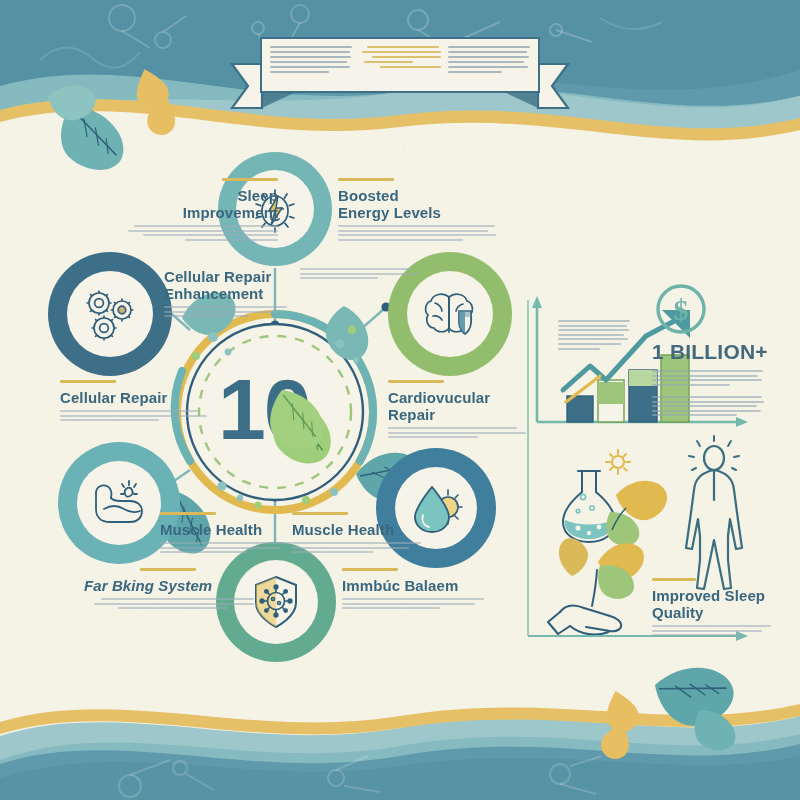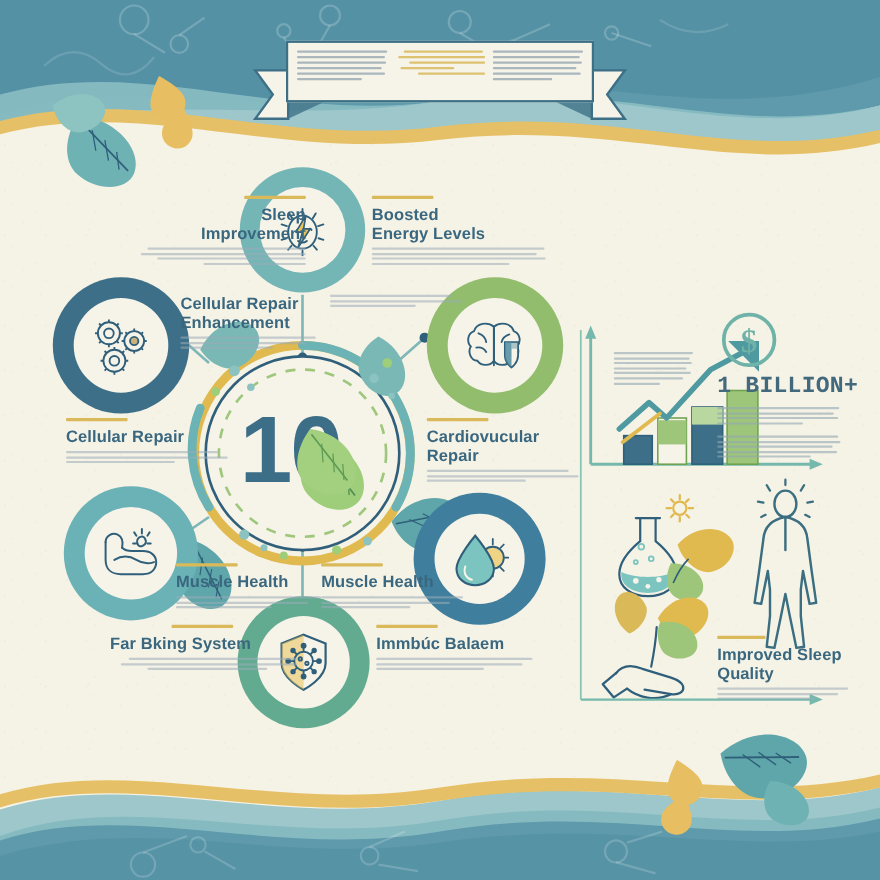--- a/index.html
+++ b/index.html
@@ -404,21 +404,21 @@
   <div class="tblock" style="left:160px;top:512px;">
     <div class="rule"></div>
     <div class="ttitle"><span>Muscle Health</span></div>
     <div class="tlines">
       <div class="tl" style="width:88%"></div>
         <div class="tl" style="width:80%"></div>
       <div class="tl" style="width:58%"></div>
     </div>
   </div>
 
-  <div class="tblock" style="left:100px;top:568px;width:170px;">
+  <div class="tblock" style="left:84px;top:568px;width:170px;font-style:italic;">
     <div class="rule" style="margin-left:56px"></div>
     <div class="ttitle"><span>Far Bking System</span></div>
     <div class="tlines">
       <div class="tl" style="width:90%;margin-left:10%"></div>
       <div class="tl" style="width:94%;margin-left:6%"></div>
       <div class="tl" style="width:64%;margin-left:20%"></div>
     </div>
   </div>
 
   <div class="tblock" style="left:338px;top:178px;width:160px;">
@@ -510,21 +510,21 @@
     <div class="tl" style="width:97%"></div>
       <div class="tl" style="width:88%"></div>
     <div class="tl" style="width:58%"></div>
   </div>
 
   <svg class="abs" width="800" height="800" viewBox="0 0 800 800">
     <circle cx="681" cy="309" r="23" fill="none" stroke="#6fb3a8" stroke-width="3.4"></circle>
     <text x="681" y="320" text-anchor="middle" font-family="Liberation Serif, serif" font-size="30" font-weight="700" fill="#6fb3a8">$</text>
   </svg>
 
-  <div class="panel-title" style="left:652px;top:340px;font-family:Liberation Mono, monospace;">1 BILLION+</div>
+  <div class="panel-title" style="left:652px;top:340px;">1 BILLION+</div>
 
   <div class="ptext" style="left:652px;top:370px;width:112px;">
     <div class="tl" style="width:99%"></div>
       <div class="tl" style="width:95%"></div>
     <div class="tl" style="width:98%"></div>
       <div class="tl" style="width:70%"></div>
   </div>
   <div class="ptext" style="left:652px;top:396px;width:112px;">
     <div class="tl" style="width:98%"></div>
       <div class="tl" style="width:100%"></div>

